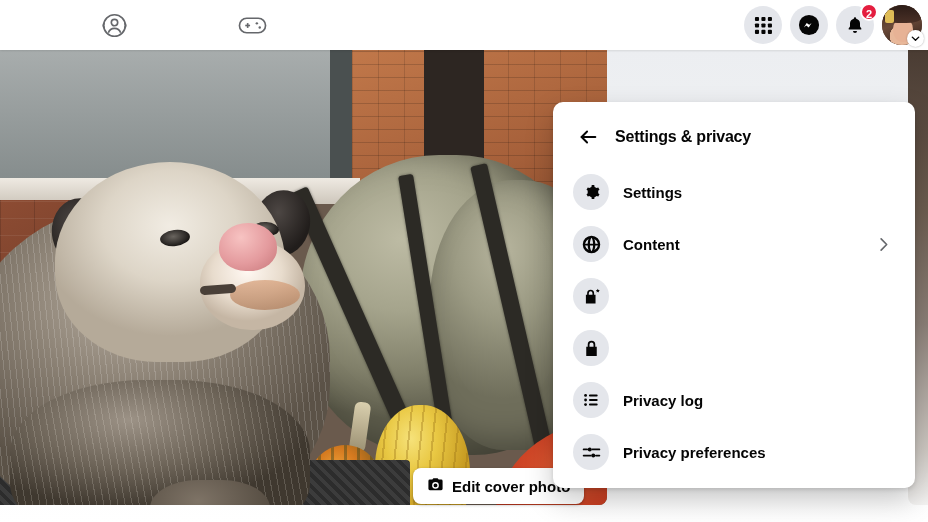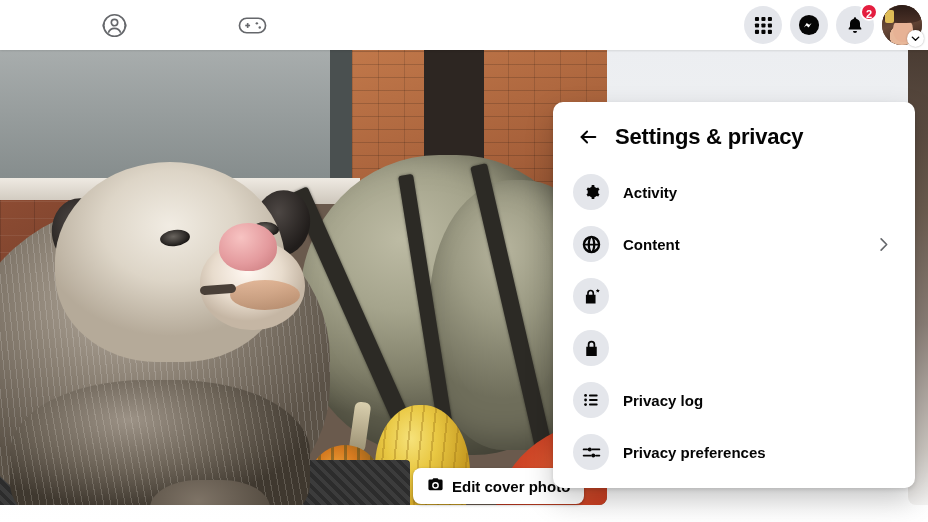--- a/index.html
+++ b/index.html
@@ -440,21 +440,21 @@
   .back-btn {
     width: 26px;
     height: 26px;
     display: flex;
     align-items: center;
     justify-content: center;
     cursor: pointer;
     flex: none;
   }
   .dd-title {
-    font-size: 22px;
+    font-size: 16px;
     font-weight: bold;
     color: #050505;
     letter-spacing: -0.2px;
   }
   .dd-list { padding: 0 8px; }
   .dd-item {
     display: flex;
     align-items: center;
     height: 52px;
     border-radius: 8px;
@@ -554,21 +554,21 @@
 
     <div class="dd-list">
 
       <div class="dd-item">
         <span class="dd-icon">
           <svg width="20" height="20" viewBox="0 0 24 24" fill="#050505">
             <path d="M12 8.2A3.8 3.8 0 1 0 15.8 12 3.8 3.8 0 0 0 12 8.2zm0 5.9A2.1 2.1 0 1 1 14.1 12 2.1 2.1 0 0 1 12 14.1z"></path>
             <path d="M20.6 13.4l.1-1.4-.1-1.4 1.6-1.3-1.5-2.6-2 .6a7.4 7.4 0 0 0-2.4-1.4L15.9 3.7h-3l-.4 2.2A7.4 7.4 0 0 0 10.1 7.3l-2-.6-1.5 2.6 1.6 1.3-.1 1.4.1 1.4-1.6 1.3 1.5 2.6 2-.6a7.4 7.4 0 0 0 2.4 1.4l.4 2.2h3l.4-2.2a7.4 7.4 0 0 0 2.4-1.4l2 .6 1.5-2.6z"></path>
           </svg>
         </span>
-        <span class="dd-label">Activity</span>
+        <span class="dd-label">Settings</span>
       </div>
 
       <div class="dd-item">
         <span class="dd-icon">
           <svg width="21" height="21" viewBox="0 0 24 24" fill="#050505">
             <path d="M12 2a10 10 0 1 0 10 10A10 10 0 0 0 12 2zm7.4 9h-3a15.3 15.3 0 0 0-1.1-5.3A8.1 8.1 0 0 1 19.4 11zM12 4.2c.7 1 1.6 3.2 1.8 6.8h-3.6C10.4 7.4 11.3 5.2 12 4.2zM8.7 5.7A15.3 15.3 0 0 0 7.6 11h-3a8.1 8.1 0 0 1 4.1-5.3zM4.6 13h3a15.3 15.3 0 0 0 1.1 5.3A8.1 8.1 0 0 1 4.6 13zM12 19.8c-.7-1-1.6-3.2-1.8-6.8h3.6c-.2 3.6-1.1 5.8-1.8 6.8zm3.3-1.5a15.3 15.3 0 0 0 1.1-5.3h3a8.1 8.1 0 0 1-4.1 5.3z"></path>
           </svg>
         </span>
         <span class="dd-label">Content</span>
         <span class="dd-chevron">

